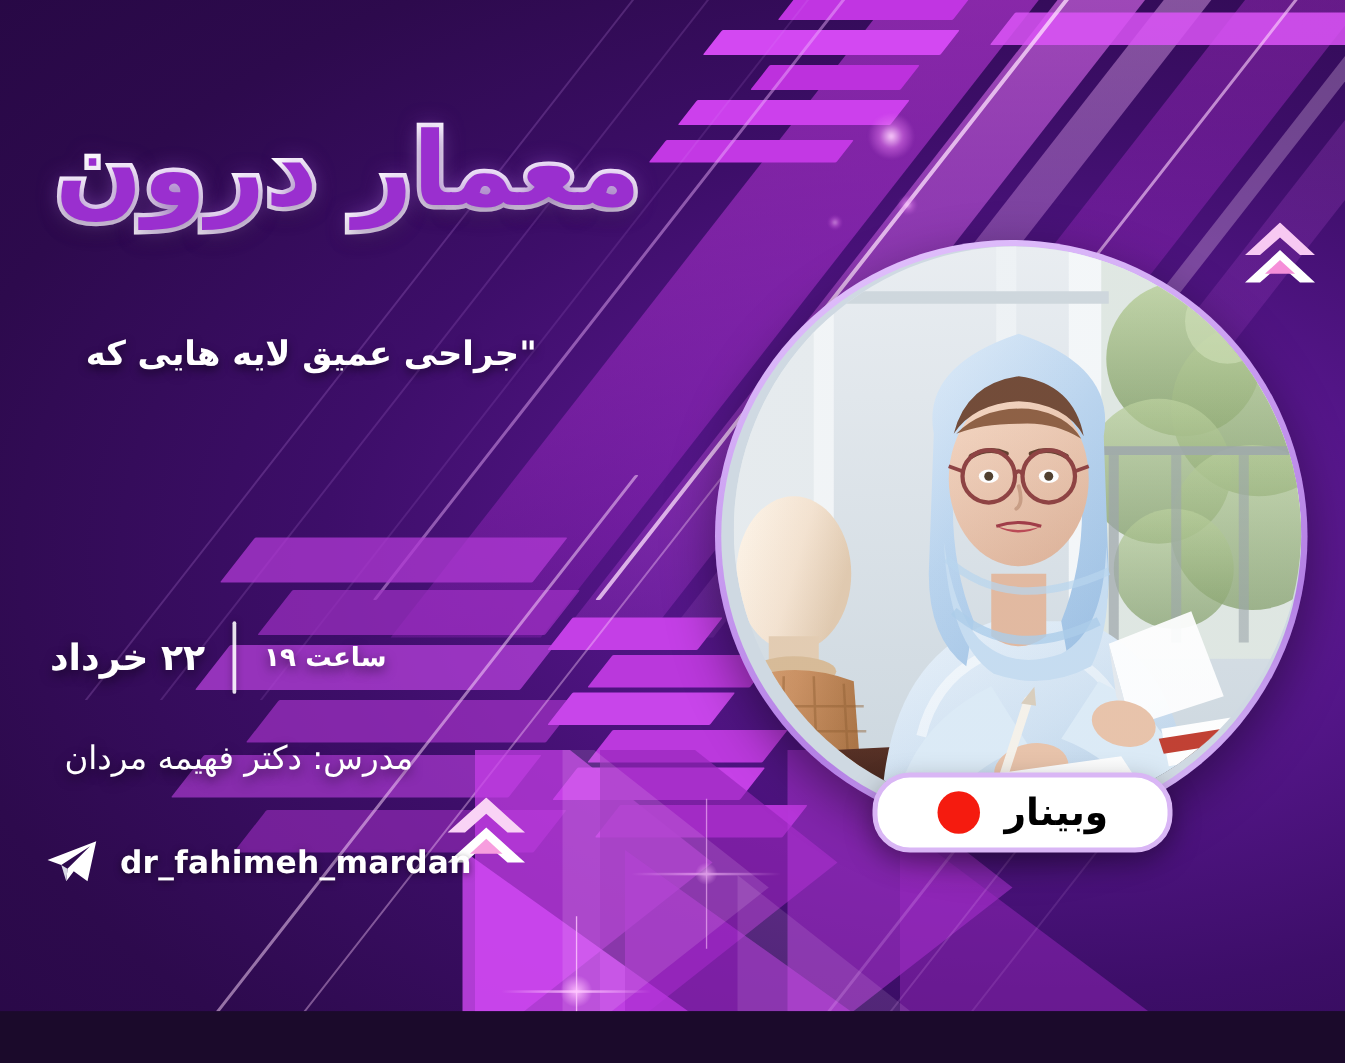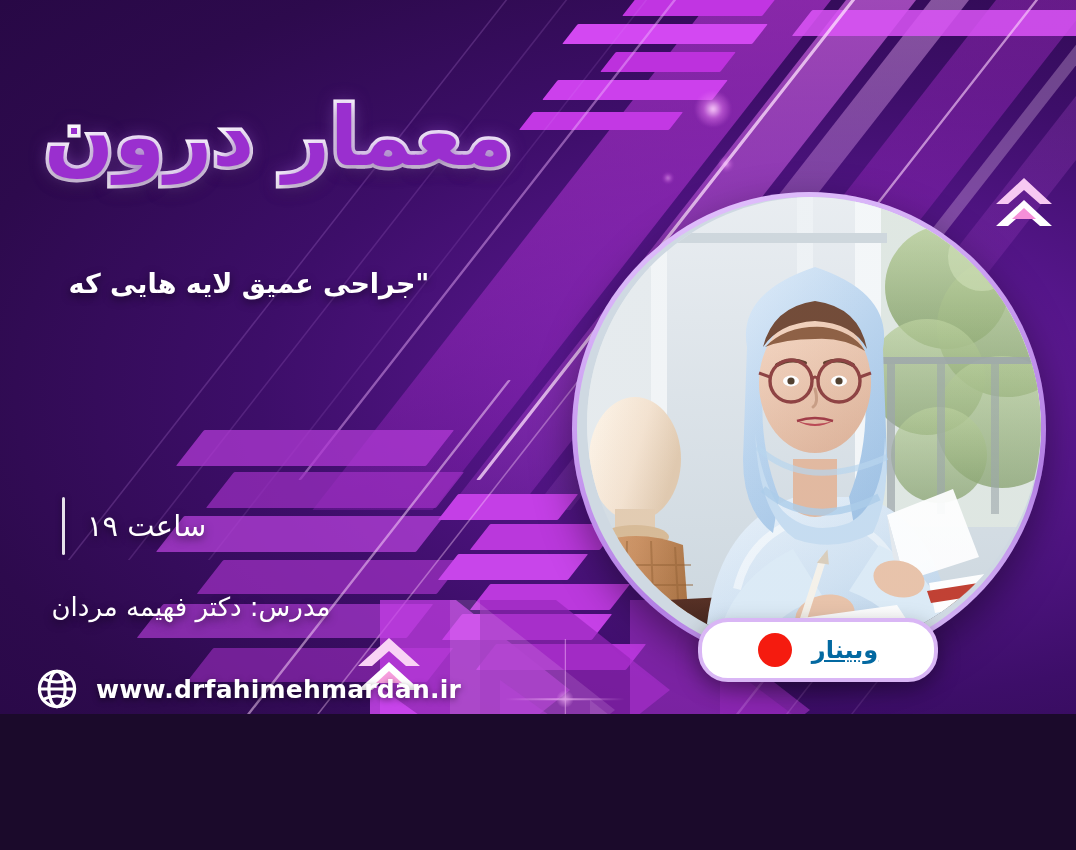--- a/index.html
+++ b/index.html
@@ -4,21 +4,21 @@
 <title>معمار درون</title>
 <style>
   html, body {
     margin: 0;
     padding: 0;
     background: #1b0a2b;
   }
   #poster {
     position: relative;
     width: 1076px;
-    height: 714px;
+    height: 809px;
     overflow: hidden;
     font-family: "DejaVu Sans", "Liberation Sans", sans-serif;
     background:
       radial-gradient(120% 95% at 78% 55%, #6d1fa0 0%, #55168a 22%, #3d0e69 45%, #2d0a4d 70%, #240740 100%),
       linear-gradient(135deg, #2b0845 0%, #3a0a5e 45%, #4a1070 75%, #2e0a4e 100%);
     user-select: none;
   }
 
   
   .deco { position: absolute; pointer-events: none; }
@@ -128,22 +128,22 @@
   }
   .vdivider {
     width: 3px;
     height: 58px;
     background: rgba(255,255,255,.88);
     border-radius: 2px;
     box-shadow: 0 0 6px rgba(0,0,0,.35);
   }
   .time-block {
     color: #ffffff;
-    font-size: 29px;
-    font-weight: normal;
+    font-size: 21px;
+    font-weight: bold;
     text-shadow: 0 3px 9px rgba(0,0,0,.55);
     direction: rtl;
     white-space: nowrap;
   }
 
   .instructor {
     position: absolute;
     top: 592px; left: 36px;
     width: 310px;
     text-align: center;
@@ -216,25 +216,24 @@
     gap: 20px;
     box-shadow: 0 8px 22px rgba(0,0,0,.35);
   }
   .badge-dot {
     width: 34px; height: 34px;
     border-radius: 50%;
     background: #f51b0f;
     flex: 0 0 34px;
   }
   .badge-label {
-    color: #0369a1;
-    font-size: 24px;
+    color: #000000;
+    font-size: 30px;
     font-weight: bold;
     direction: rtl;
-    text-decoration: underline;
   }
 
   
   .dchev { position: absolute; }
 </style>
 </head>
 <body>
 
 <div id="poster">
 
@@ -328,43 +327,41 @@
   <div class="content">
 
     <div class="title">معمار درون</div>
 
     <div class="subtitle">
       <span class="l1">"جراحی عمیق لایه هایی که</span>
     </div>
 
     <div class="datetime">
       <div class="date-block">
+        <div>۲۲ خرداد</div>
       </div>
       <div class="vdivider"></div>
       <div class="time-block">ساعت ۱۹</div>
     </div>
 
     <div class="instructor">مدرس: دکتر فهیمه مردان</div>
 
     <div class="contacts">
 
-
-
       <div class="contact-row">
         <span class="c-icon">
-          <svg width="40" height="40" viewBox="0 0 40 40">
-            <circle cx="20" cy="20" r="17.6" fill="none" stroke="#ffffff" stroke-width="3.2"></circle>
-            <ellipse cx="20" cy="20" rx="8.2" ry="17.6" fill="none" stroke="#ffffff" stroke-width="3.2"></ellipse>
-            <line x1="2.4" y1="20" x2="37.6" y2="20" stroke="#ffffff" stroke-width="3.2"></line>
-            <path d="M6 9.6 Q20 16.5 34 9.6" fill="none" stroke="#ffffff" stroke-width="3"></path>
-            <path d="M6 30.4 Q20 23.5 34 30.4" fill="none" stroke="#ffffff" stroke-width="3"></path>
+          <svg width="42" height="36" viewBox="0 0 42 36">
+            <polygon points="41,2 2,17 13,21 36,6 18,24 17,34 23,26 34,34" fill="#ffffff"></polygon>
+            <polygon points="13,21 17,34 18,24" fill="#d8d8e4"></polygon>
           </svg>
         </span>
-        <span class="c-text">www.drfahimehmardan.ir</span>
+        <span class="c-text">dr_fahimeh_mardan</span>
       </div>
+
+
 
     </div>
   </div>
 
   <div class="photo-wrap">
     <div class="photo">
       <svg width="454" height="454" viewBox="0 0 454 454" preserveAspectRatio="xMidYMid slice">
         <defs>
           <linearGradient id="winSky" x1="0" y1="0" x2="0" y2="1">
             <stop offset="0%" stop-color="#e9edf1"></stop>

